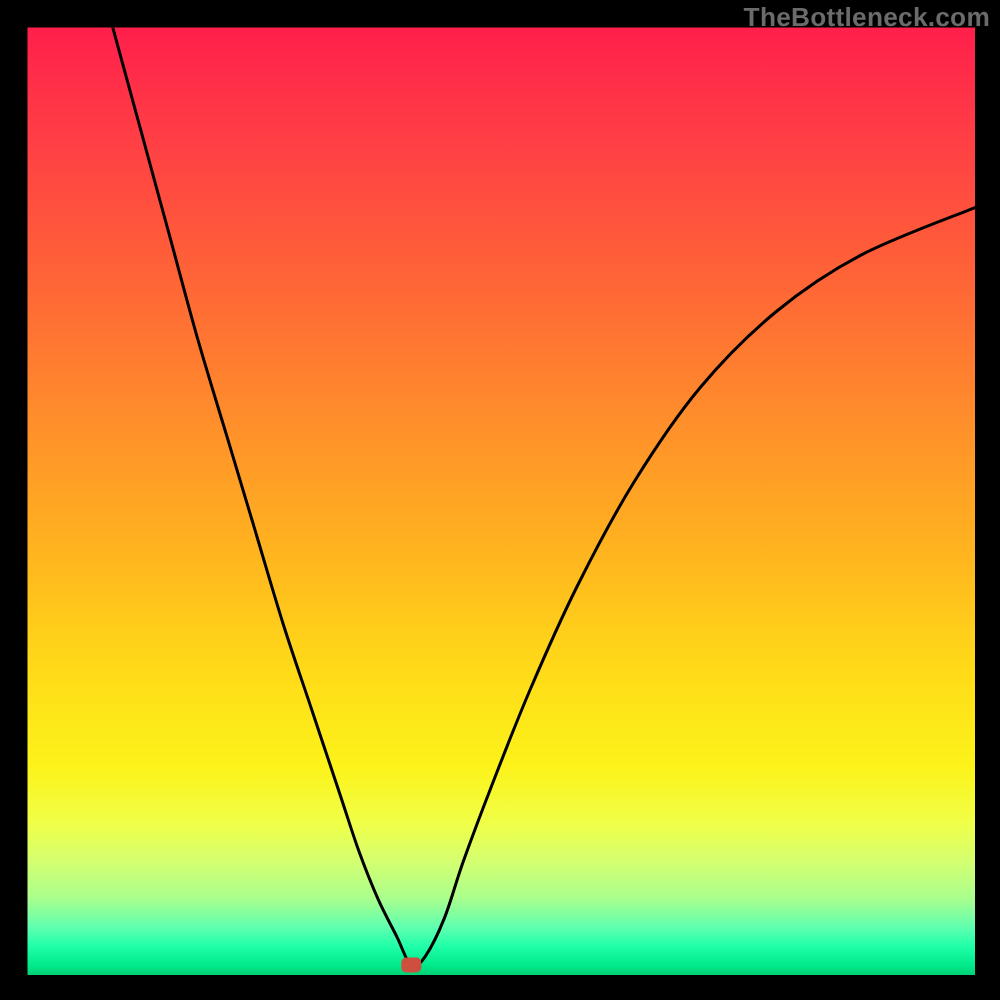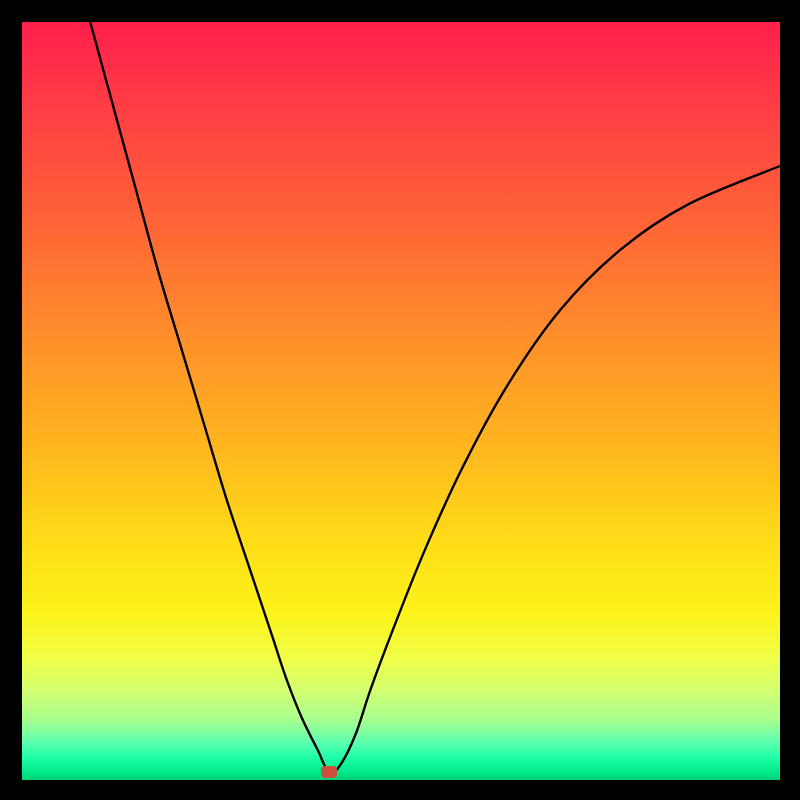--- a/index.html
+++ b/index.html
@@ -64,20 +64,21 @@
     border-radius: 4px;
     background: #cf4f3f;
     transform: translate(-50%, -50%);
   }
 </style>
 </head>
 <body>
 
 <div class="frame">
 
+  <div class="watermark">TheBottleneck.com</div>
 
   <div class="plot-area">
     <svg class="curve" viewBox="0 0 758 758" preserveAspectRatio="none">
       <path id="curve-path" d="M 68.22 0 C 72.00999999999999 13.896666666666667 83.38 55.58666666666666 90.96 83.38 C 98.53999999999999 111.17333333333333 106.12 138.96666666666667 113.7 166.76 C 121.28 194.5533333333333 128.85999999999999 223.60999999999999 136.44 250.14 C 144.02 276.67 151.60000000000002 300.6733333333334 159.18 325.94000000000005 C 166.76 351.2066666666667 174.33999999999997 376.47333333333336 181.92 401.74 C 189.5 427.00666666666666 197.08 453.5366666666667 204.66000000000003 477.54 C 212.24000000000004 501.54333333333335 219.82 523.02 227.4 545.76 C 234.98000000000002 568.5 243.82333333333335 595.03 250.14000000000001 613.98 C 256.4566666666667 632.9300000000001 260.24666666666667 645.5633333333334 265.3 659.46 C 270.35333333333335 673.3566666666667 275.40666666666664 685.99 280.46 697.36 C 285.5133333333333 708.73 291.1983333333333 718.8366666666666 295.62 727.68 C 300.0416666666667 736.5233333333333 303.2 747.8933333333333 306.99 750.42 C 310.78000000000003 752.9466666666666 313.93833333333333 749.1566666666668 318.36 742.84 C 322.7816666666667 736.5233333333333 328.46666666666664 725.1533333333333 333.52 712.52 C 338.5733333333333 699.8866666666667 342.36333333333334 684.7266666666667 348.68 667.04 C 354.99666666666667 649.3533333333332 362.5766666666667 629.14 371.42 606.4 C 380.2633333333333 583.66 390.37 557.13 401.74 530.6 C 413.11 504.07000000000005 425.74333333333334 475.0133333333334 439.64 447.22 C 453.53666666666663 419.4266666666667 468.69666666666666 390.37 485.12 363.84 C 501.54333333333335 337.30999999999995 519.2299999999999 310.78000000000003 538.18 288.04 C 557.13 265.3 577.3433333333334 245.08666666666664 598.82 227.39999999999998 C 620.2966666666667 209.7133333333333 640.51 195.81666666666663 667.04 181.91999999999996 C 693.5699999999999 168.02333333333328 742.84 150.33666666666664 758 144.01999999999998" fill="none" stroke="#000" stroke-width="2.4" stroke-linejoin="round" stroke-linecap="round"></path>
     </svg>
     <div id="min-marker" class="marker" style="left: 306.99px; top: 750.42px;"></div>
   </div>
 
 </div>
 

